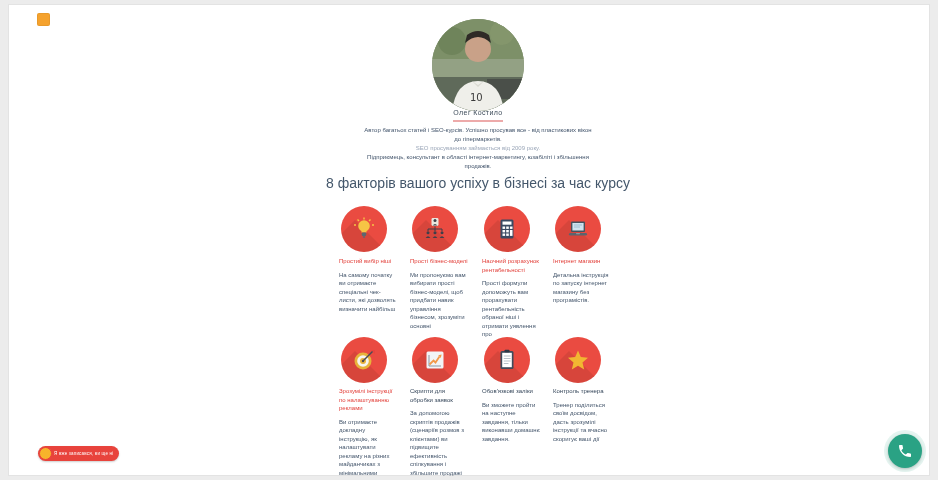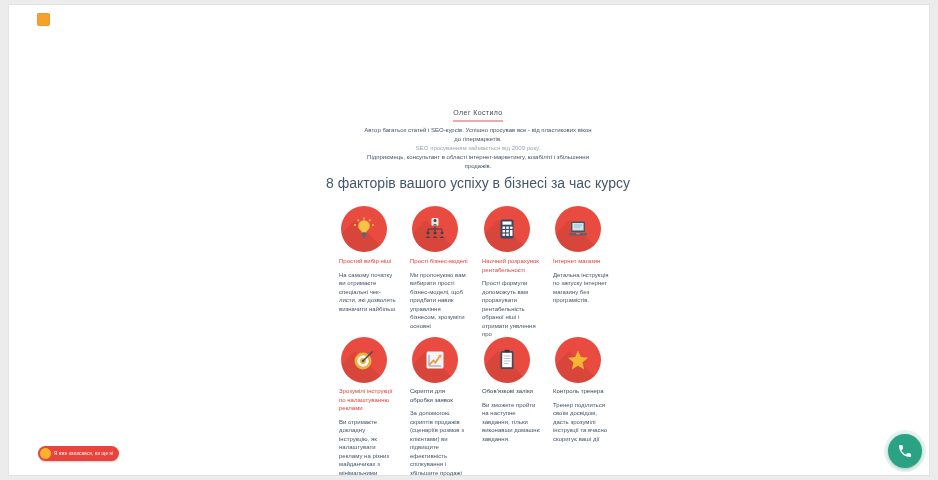--- a/index.html
+++ b/index.html
@@ -86,20 +86,35 @@
     cursor:pointer;
   }
 </style>
 </head>
 <body>
 
 <div class="page">
 
   <div class="corner-widget"></div>
 
+  <div class="avatar">
+    <svg width="92" height="92" viewBox="0 0 92 92">
+      <rect width="92" height="92" fill="#93a184"></rect>
+      <rect x="0" y="0" width="92" height="40" fill="#7d9068"></rect>
+      <circle cx="20" cy="22" r="14" fill="#6a7f55" opacity=".7"></circle>
+      <circle cx="70" cy="14" r="12" fill="#87996e" opacity=".7"></circle>
+      <rect x="0" y="58" width="92" height="34" fill="#5f6a5a"></rect>
+      <rect x="55" y="60" width="37" height="20" fill="#4a4f49"></rect>
+      <circle cx="46" cy="30" r="13" fill="#c9a188"></circle>
+      <path d="M33 24 q13 -12 26 0 l-2 -8 q-11 -8 -22 0 z" fill="#2e2a26"></path>
+      <path d="M20 92 q4 -30 26 -30 q22 0 26 30 z" fill="#efefea"></path>
+      <path d="M40 62 l6 6 l6 -6 l-6 4 z" fill="#d9d9d2"></path>
+      <text x="38" y="82" font-size="10" fill="#3a3a3a" font-family="DejaVu Sans">10</text>
+    </svg>
+  </div>
 
   <div class="name">Олег Костило</div>
   <div class="name-divider"></div>
 
   <div class="bio">
     <div>Автор багатьох статей і SEO-курсів. Успішно просував все - від пластикових вікон до гіпермаркетів.</div>
     <div class="muted">SEO просуванням займається від 2009 року.</div>
     <div>Підприємець, консультант в області інтернет-маркетингу, юзабіліті і збільшення продажів.</div>
   </div>
 

